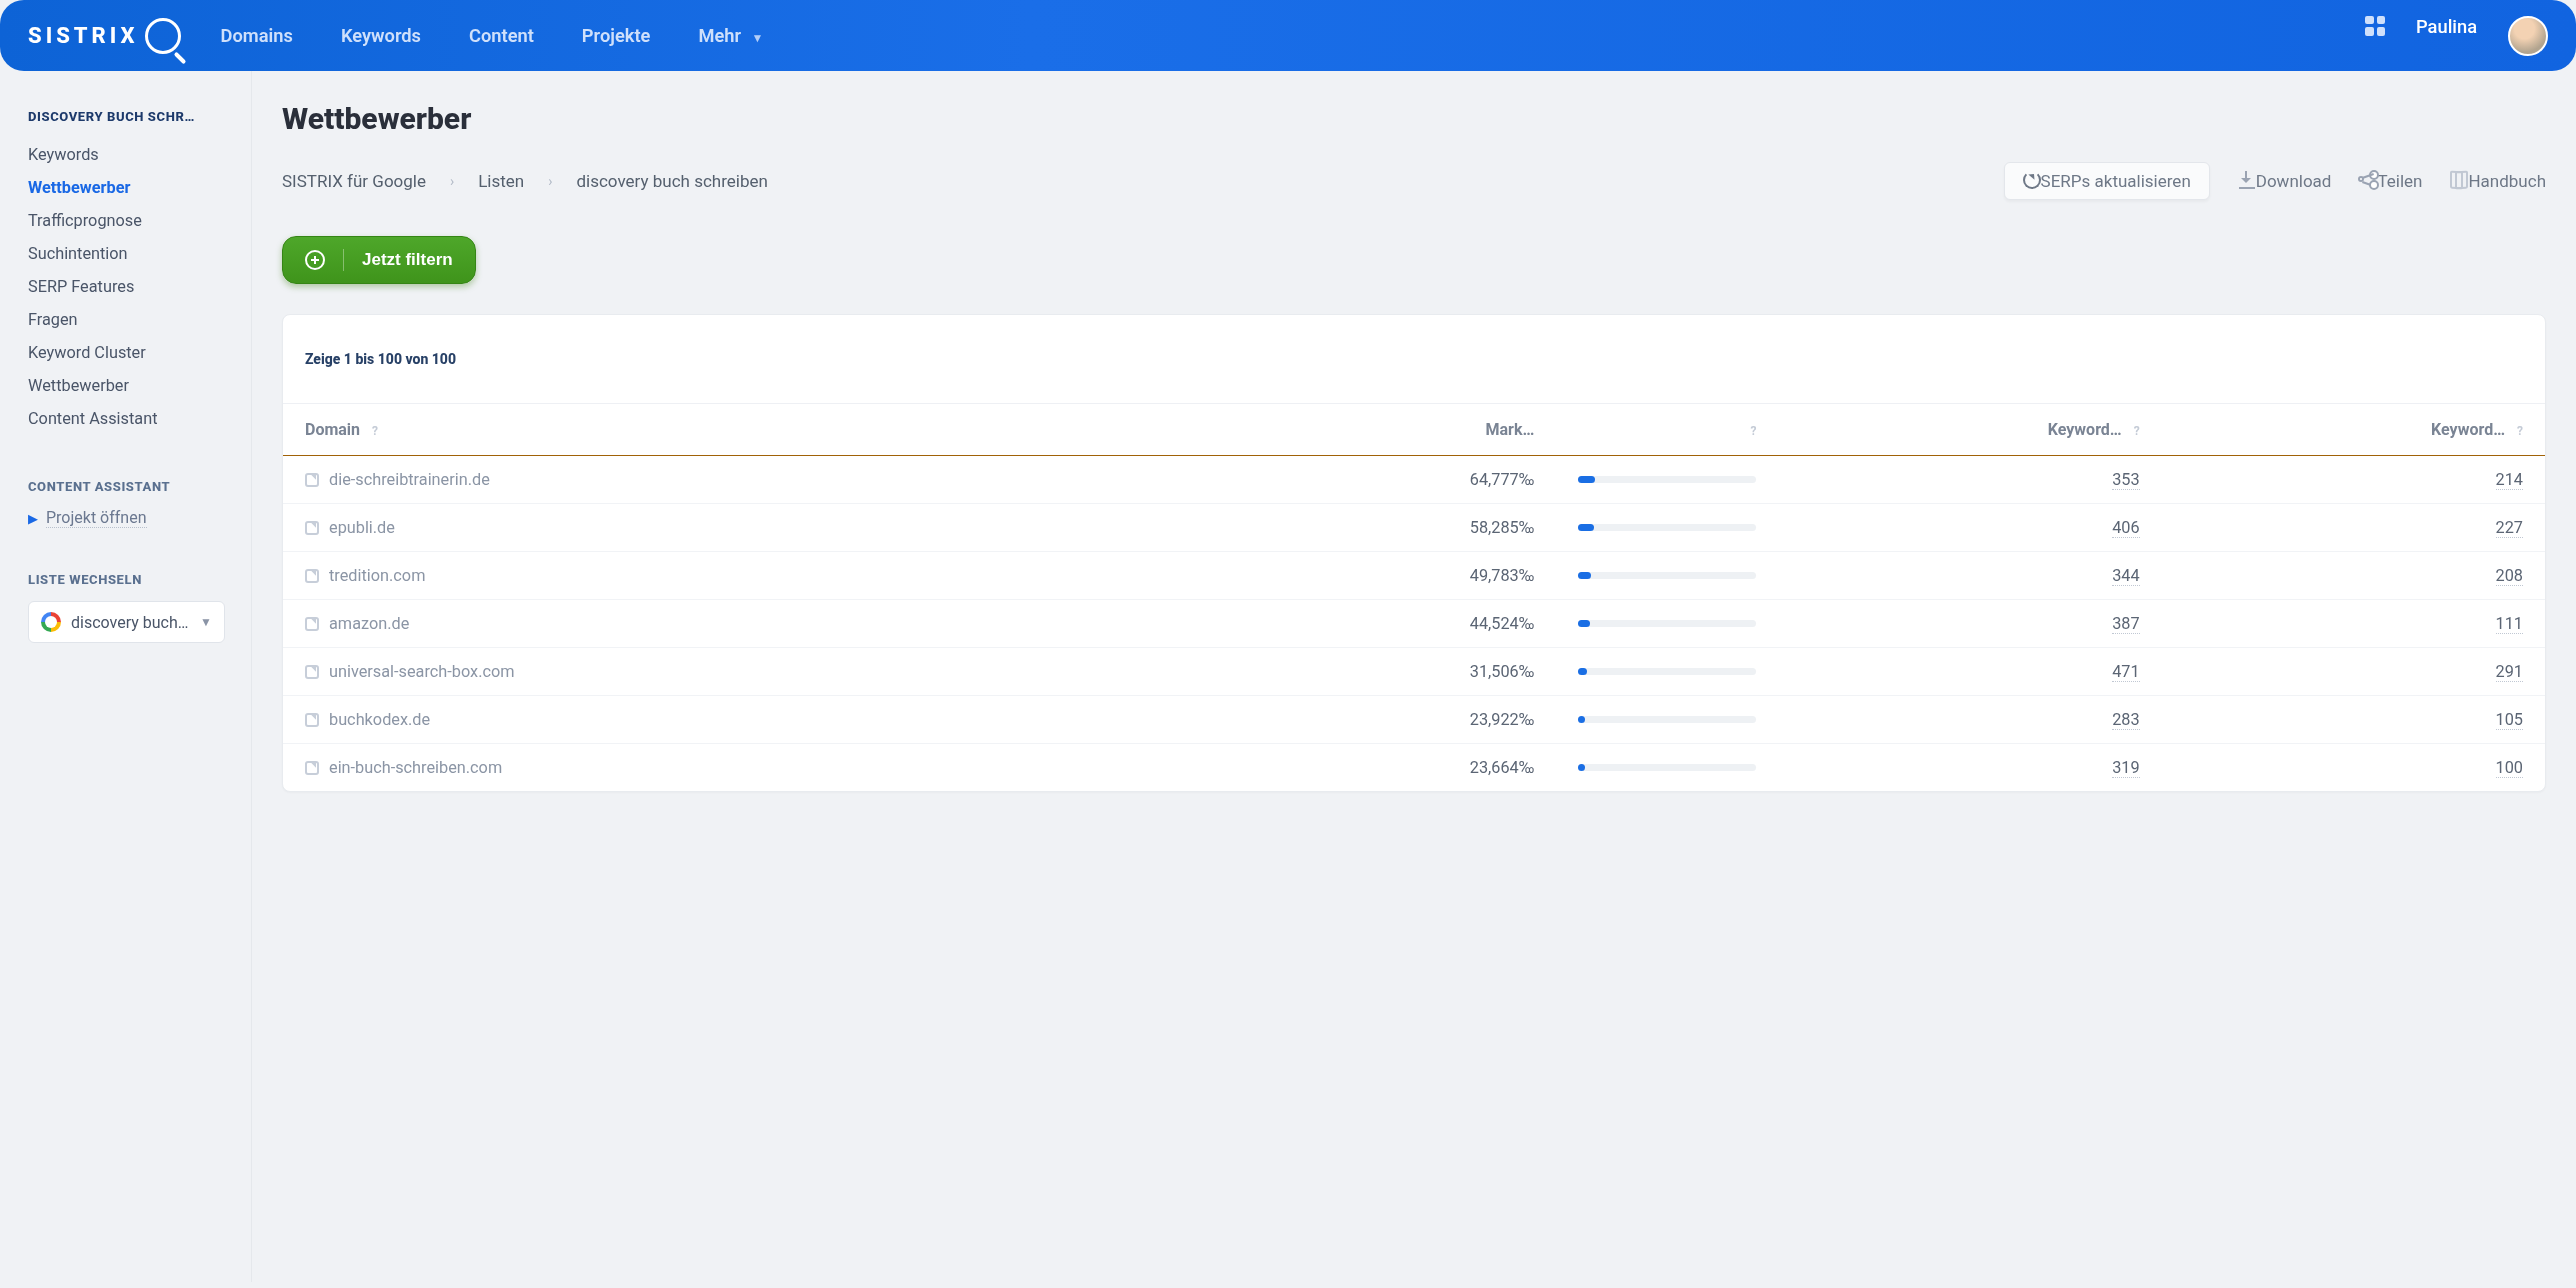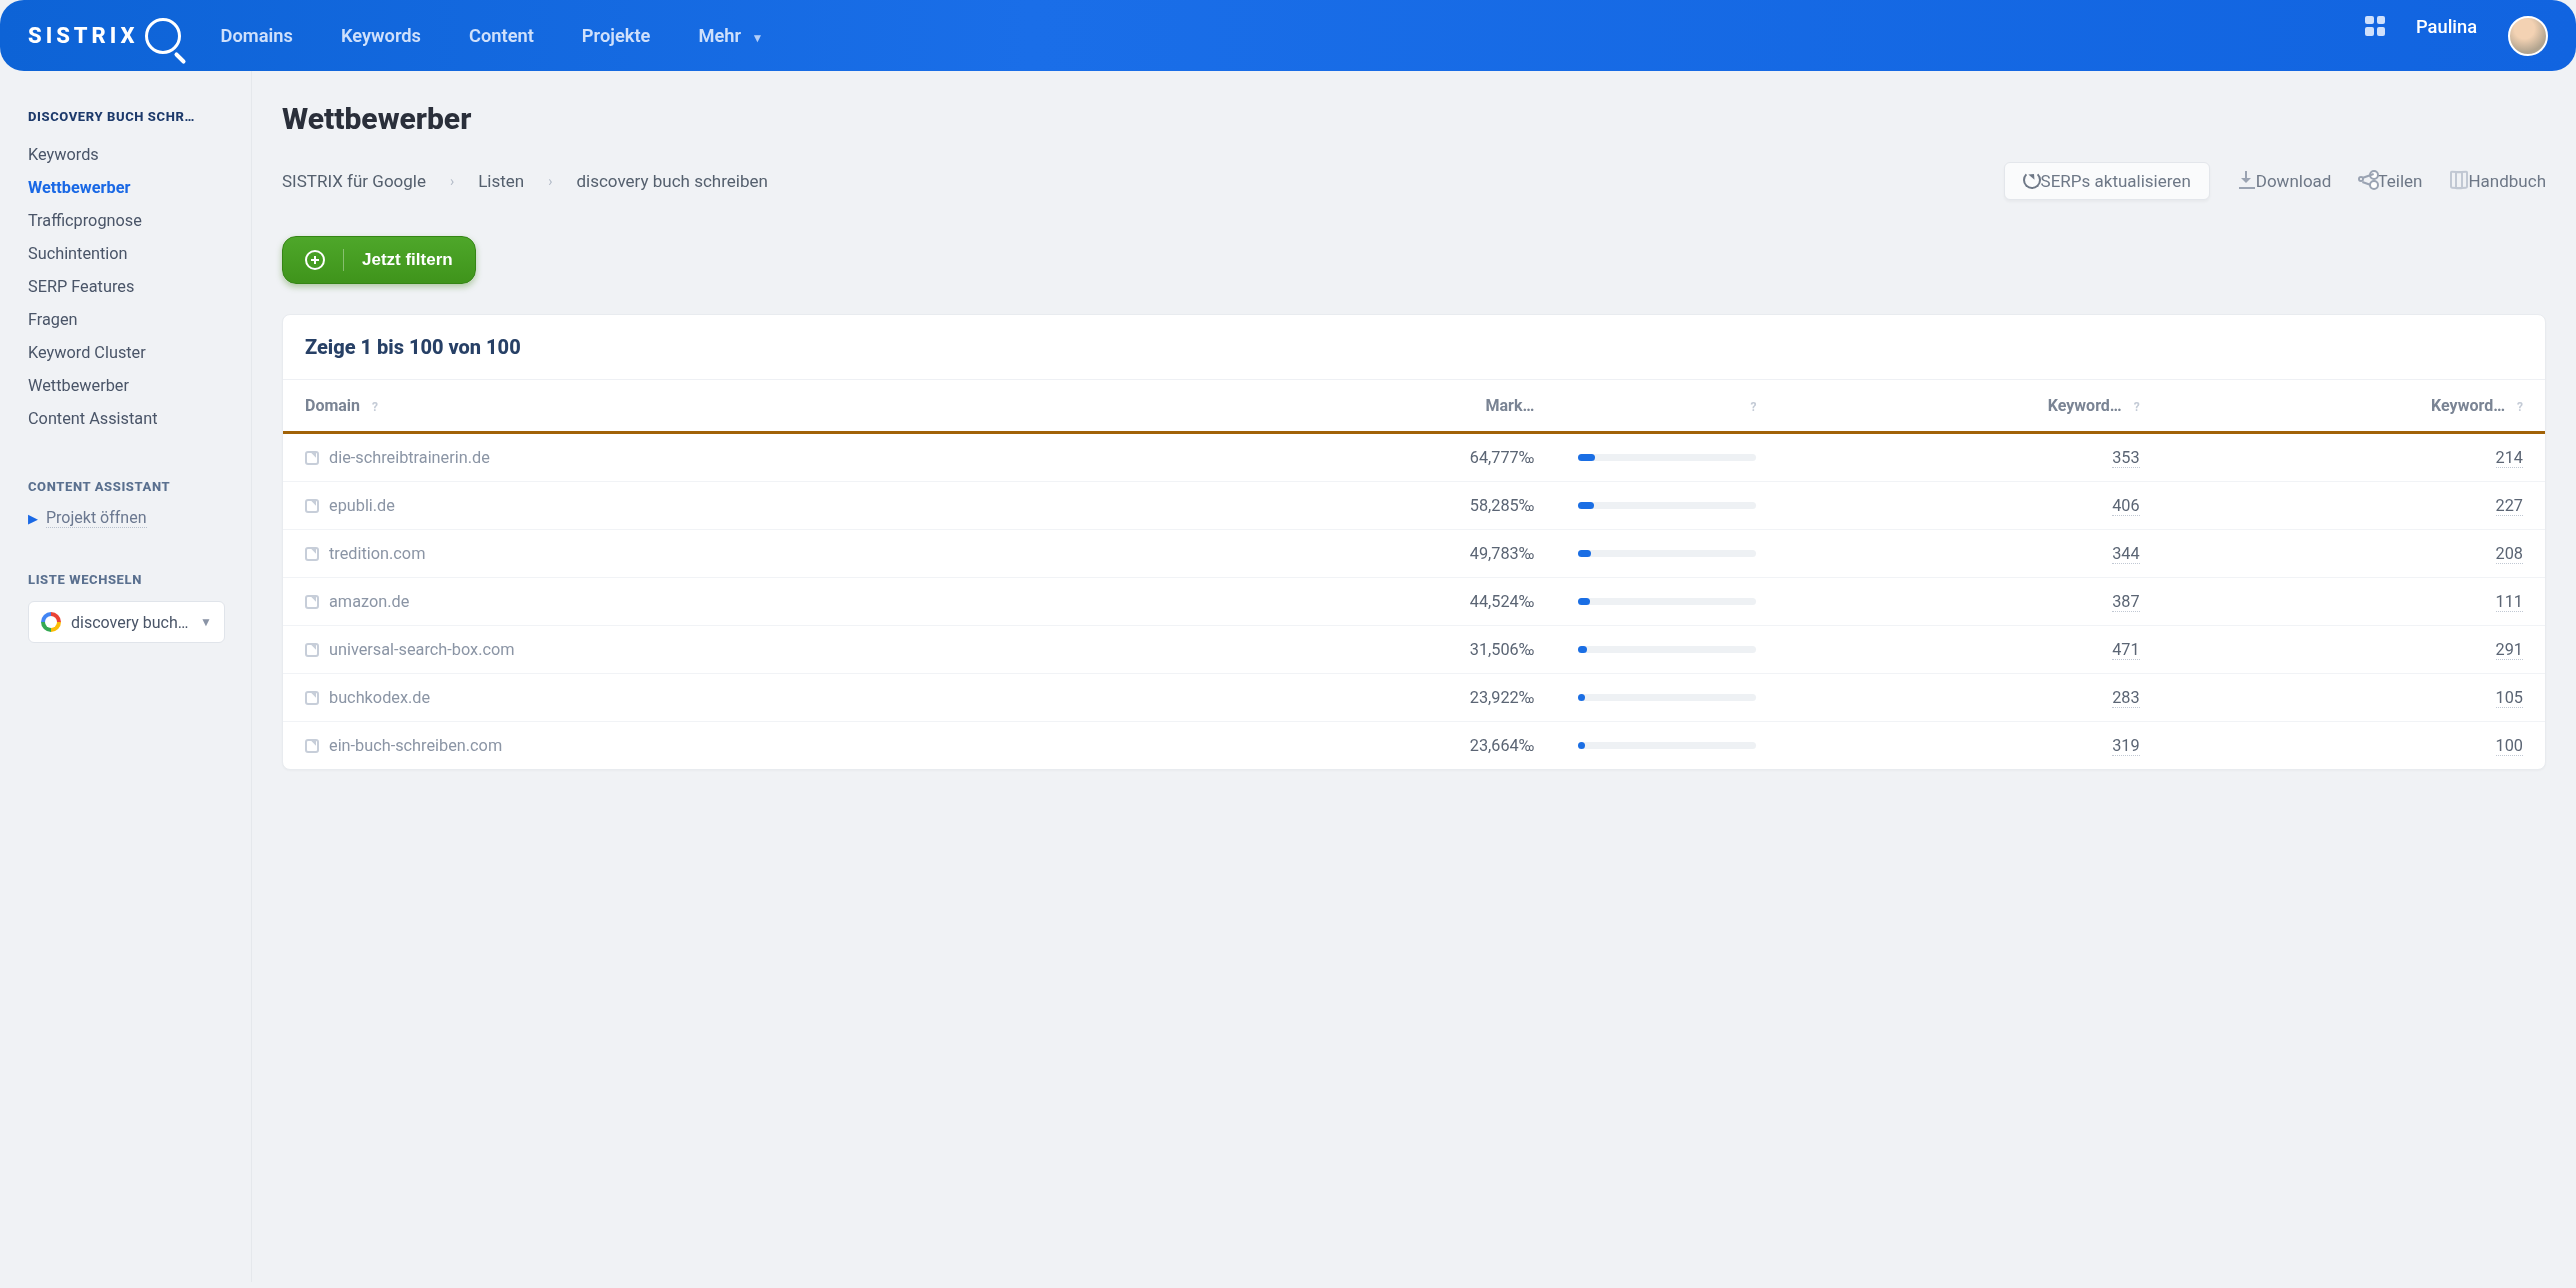--- a/index.html
+++ b/index.html
@@ -159,27 +159,27 @@
   }
   .filter-btn .plus::before { left: 4px; right: 4px; top: 7px; height: 2.3px; }
   .filter-btn .plus::after  { top: 4px; bottom: 4px; left: 7px; width: 2.3px; }
 
   
   .card {
     background: #fff; border: 1px solid #e8ebef; border-radius: 8px;
     box-shadow: 0 1px 2px rgba(0,0,0,.03);
   }
   .card-head {
-    padding: 20px 22px; font-weight: 800; color: #274066; font-size: 20px;
+    padding: 36px 22px; font-weight: 800; color: #274066; font-size: 14px;
     border-bottom: 1px solid #eef0f4;
   }
   table { width: 100%; border-collapse: collapse; }
   thead th {
     text-align: left; font-weight: 700; color: #7a8494;
-    padding: 16px 22px; border-bottom: 3px solid #a16207; font-size: 16px;
+    padding: 16px 22px; border-bottom: 1px solid #a16207; font-size: 16px;
     white-space: nowrap;
   }
   thead th.r, tbody td.r { text-align: right; }
   thead th.r.trunc { max-width: 109px; overflow: hidden; text-overflow: ellipsis; }
   th .q {
     font-size: 12px; color: #c4cbd6; margin-left: 8px; vertical-align: middle;
   }
   tbody td {
     padding: 14px 22px; border-top: 1px solid #f1f3f6;
     color: #5b6574; font-size: 16.3px;

